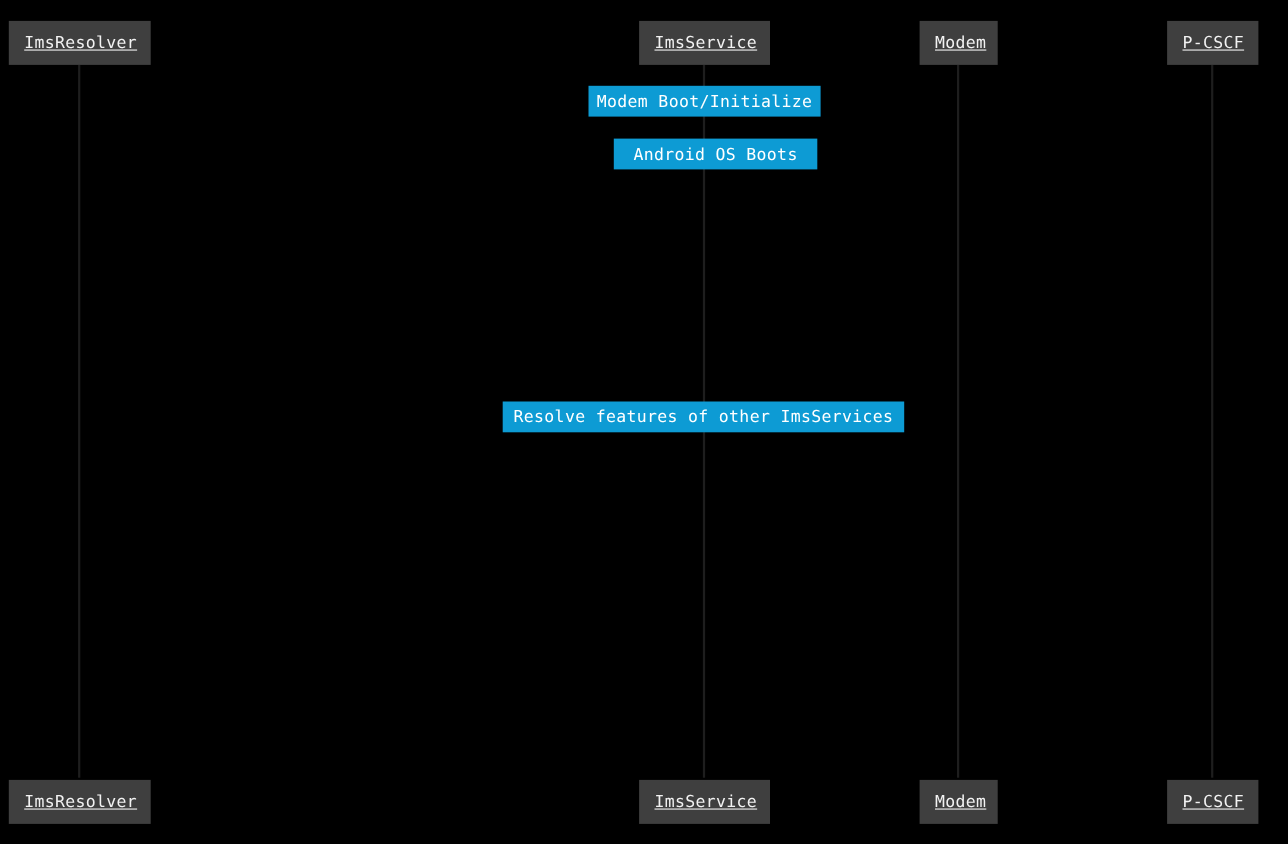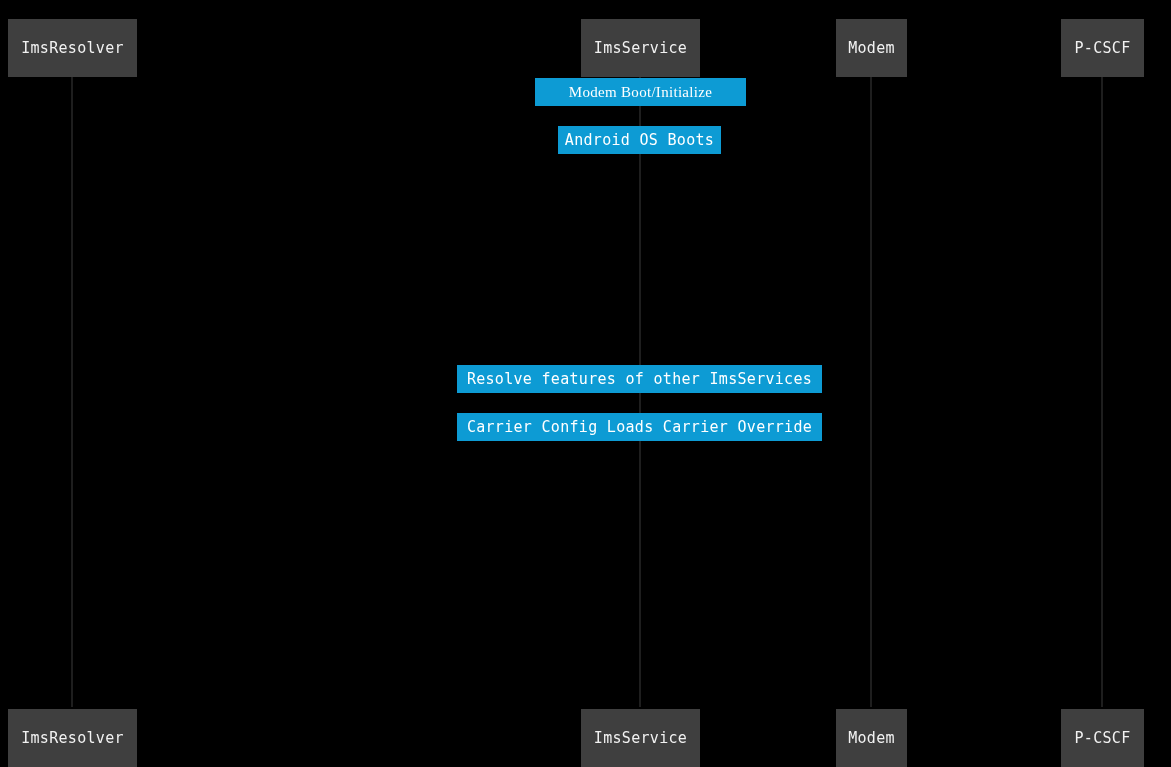--- a/index.html
+++ b/index.html
@@ -32,25 +32,26 @@
   
   .participant {
     position: absolute;
     background: #3f3f3f;
     color: #f2f2f2;
     font-size: 15px;
     line-height: 1;
     letter-spacing: 0.3px;
     display: flex;
     align-items: center;
-    justify-content: center;
-    height: 58px;
+    justify-content: flex-start;
+    height: 40px;
     white-space: nowrap;
     box-sizing: border-box;
     padding: 0 14px;
+    text-decoration: underline;
   }
   .participant.top  { top: 19px; }
   .participant.bot  { top: 709px; }
 
   
   .note {
     position: absolute;
     background: #0d9bd4;
     color: #ffffff;
     font-size: 15px;
@@ -82,31 +83,28 @@
   <div class="participant top" style="left:581px;width:119px;">
     <span>ImsService</span>
   </div>
   <div class="participant top" style="left:836px;width:71px;">
     <span>Modem</span>
   </div>
   <div class="participant top" style="left:1061px;width:83px;">
     <span>P-CSCF</span>
   </div>
 
-  <div class="note" style="left:535px;top:78px;width:211px;font-family:Liberation Serif, serif;">
+  <div class="note" style="left:535px;top:78px;width:211px;">
     <span>Modem Boot/Initialize</span>
   </div>
-  <div class="note" style="left:558px;top:126px;width:163px;">
+  <div class="note" style="left:558px;top:126px;width:185px;">
     <span>Android OS Boots</span>
   </div>
   <div class="note" style="left:457px;top:365px;width:365px;text-align:center;">
     <span>Resolve features of other ImsServices</span>
-  </div>
-  <div class="note" style="left:457px;top:413px;width:365px;">
-    <span>Carrier Config Loads Carrier Override</span>
   </div>
 
   <div class="participant bot" style="left:8px;width:129px;">
     <span>ImsResolver</span>
   </div>
   <div class="participant bot" style="left:581px;width:119px;">
     <span>ImsService</span>
   </div>
   <div class="participant bot" style="left:836px;width:71px;">
     <span>Modem</span>

